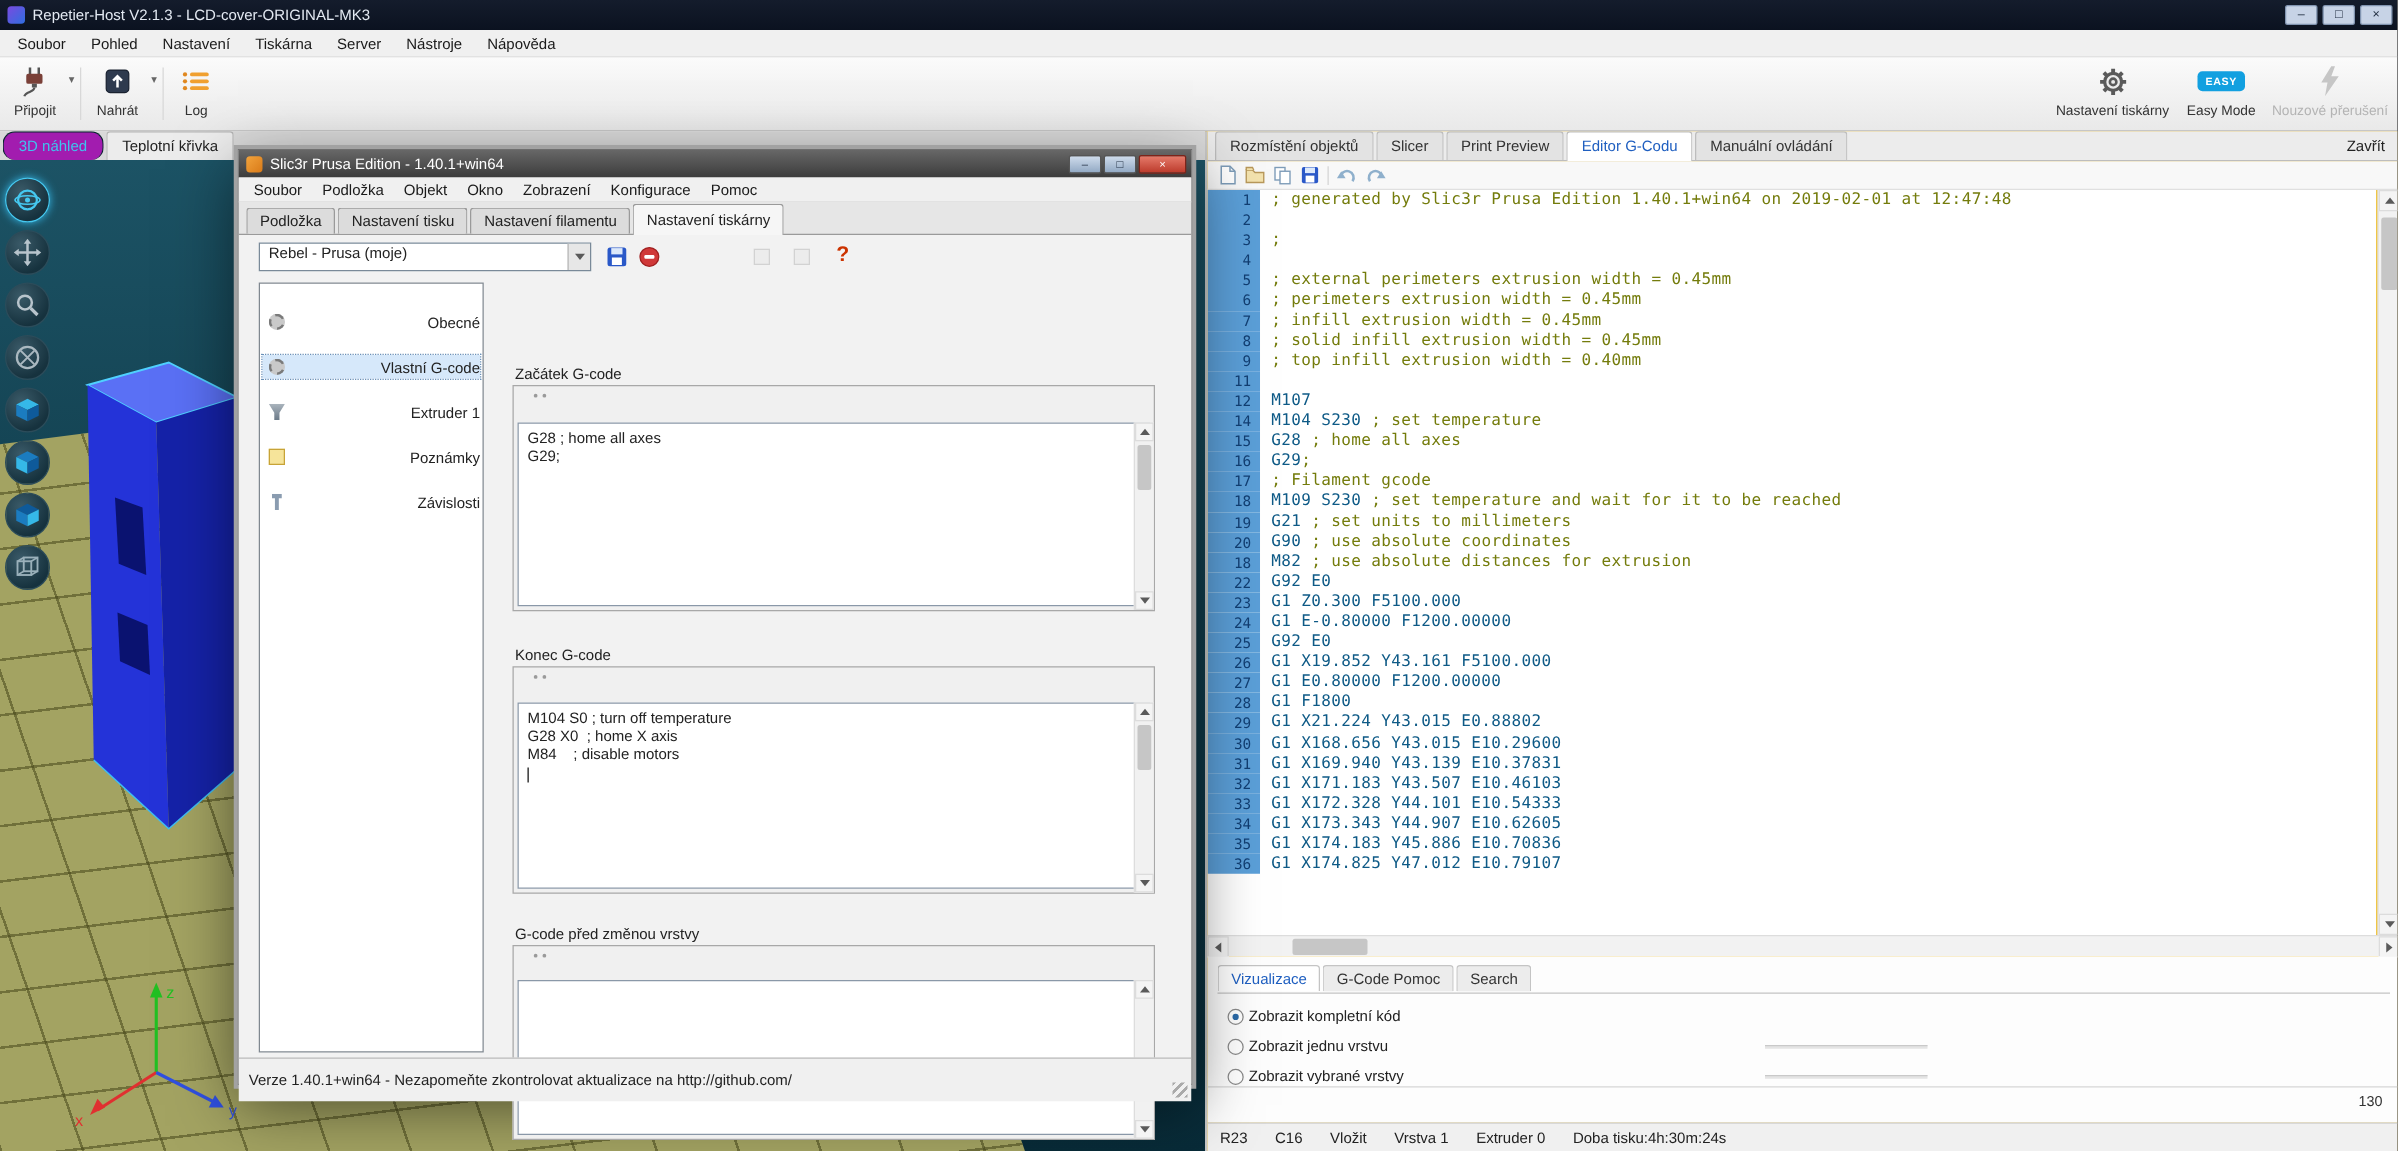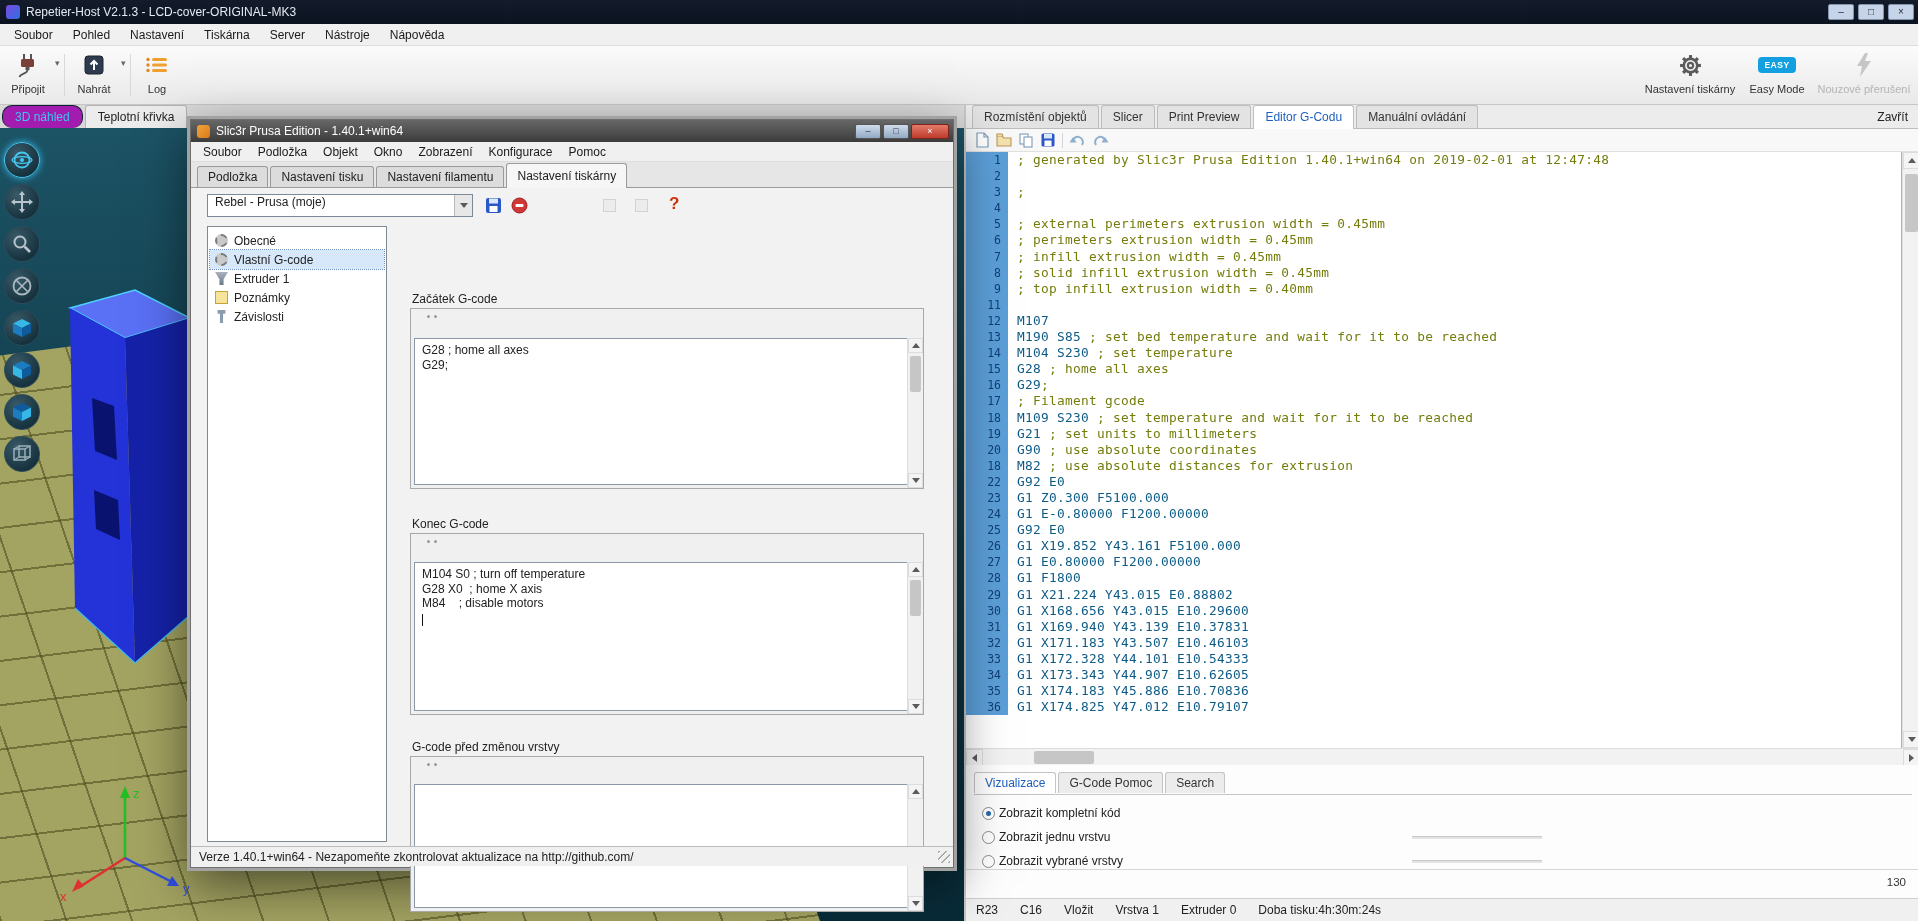--- a/index.html
+++ b/index.html
@@ -103,36 +103,36 @@
   #sl-menubar .mb-item{padding:2px 8px;}
   #sl-tabs{position:absolute;left:0;top:42px;width:100%;height:26px;background:#e6e6e6;border-bottom:1px solid #9a9a9a;display:flex;align-items:flex-end;padding-left:6px;}
   #sl-tabs .tab{padding:3px 10px;border:1px solid #9a9a9a;border-bottom:none;background:#dcdcdc;margin-right:2px;border-radius:3px 3px 0 0;}
   #sl-tabs .tab.active{background:#f6f6f6;margin-bottom:-1px;padding:5px 10px;}
   #sl-content{position:absolute;left:0;top:68px;width:100%;height:658px;background:#f2f2f2;}
   #sl-combo{position:absolute;left:16px;top:6px;width:266px;height:23px;background:#fff;border:1px solid #7a8a99;display:flex;padding-left:7px;}
   #sl-combo .carrow{margin-left:auto;width:18px;height:21px;background:#e7e7e7;border-left:1px solid #b8b8b8;display:flex;align-items:center;justify-content:center;}
   .mini-ic{position:absolute;top:11px;width:13px;height:13px;background:#ececec;border:1px solid #d2d2d2;}
   #sl-help{position:absolute;left:478px;top:6px;font-size:17px;font-weight:bold;color:#cc3300;}
   #sl-tree{position:absolute;left:16px;top:38px;width:180px;height:616px;background:#fff;border:1px solid #808890;padding-top:4px;}
-  .tree-item{display:flex;align-items:center;height:19px;padding-left:5px;margin:0 2px;}
+  .tree-item{display:flex;align-items:center;height:19px;padding-left:5px;margin:17px 2px;justify-content:space-between;}
   .tree-item.sel{background:#d6e8fa;outline:1px dotted #6a90b8;}
   .ti{display:inline-block;width:13px;height:13px;margin-right:6px;flex:0 0 13px;}
   .gear-icon{border:2px dashed #7a7a7a;border-radius:50%;background:#c9c9c9;}
   .extruder-icon{background:linear-gradient(#aab4bd,#6b7a88);clip-path:polygon(0 0,100% 0,66% 55%,66% 100%,34% 100%,34% 55%);}
   .note-icon{background:#f6e49a;border:1px solid #c7a337;}
   .wrench-icon{background:#8a9cb0;clip-path:polygon(20% 0,80% 0,80% 28%,62% 28%,62% 100%,38% 100%,38% 28%,20% 28%);}
   .sl-group-label{position:absolute;left:221px;color:#222;}
   .sl-groupbox{position:absolute;left:219px;width:514px;background:#f0f0f0;border:1px solid #a8a8a8;}
   .grip{position:absolute;left:16px;top:6px;display:flex;gap:4px;}
   .grip i{width:3px;height:3px;background:#9a9a9a;border-radius:50%;}
   .sl-ta{position:absolute;left:3px;right:3px;bottom:3px;background:#fff;border:1px solid #8a98a8;
     padding:4px 7px;white-space:pre-wrap;line-height:14.6px;overflow:hidden;}
   .ta-scroll{position:absolute;right:0;top:0;bottom:0;width:16px;background:#f1f1f1;border-left:1px solid #ddd;}
   .ta-scroll .sbtn{width:15px;height:15px;left:0;}
-  #sl-status{position:absolute;left:0;top:658px;width:100%;height:20px;background:#f0f0f0;border-top:1px solid #bbb;display:flex;align-items:center;padding-left:8px;color:#222;}
+  #sl-status{position:absolute;left:0;top:658px;width:100%;height:35px;background:#f0f0f0;border-top:1px solid #bbb;display:flex;align-items:center;padding-left:8px;color:#222;}
   #sl-grip{position:absolute;right:3px;bottom:3px;width:12px;height:12px;
     background:repeating-linear-gradient(135deg,#aaa 0 2px,transparent 2px 5px);}
 
   .caret{position:absolute;width:1px;height:12px;background:#111;}
   svg{display:block;}
 </style>
 </head>
 <body>
 
 <div id="stage">
@@ -361,21 +361,20 @@
         <div class="gl"><span class="gl-n">2</span><span class="gl-c"></span></div>
         <div class="gl"><span class="gl-n">3</span><span class="gl-c"><span class="cmt">;</span></span></div>
         <div class="gl"><span class="gl-n">4</span><span class="gl-c"></span></div>
         <div class="gl"><span class="gl-n">5</span><span class="gl-c"><span class="cmt">; external perimeters extrusion width = 0.45mm</span></span></div>
         <div class="gl"><span class="gl-n">6</span><span class="gl-c"><span class="cmt">; perimeters extrusion width = 0.45mm</span></span></div>
         <div class="gl"><span class="gl-n">7</span><span class="gl-c"><span class="cmt">; infill extrusion width = 0.45mm</span></span></div>
         <div class="gl"><span class="gl-n">8</span><span class="gl-c"><span class="cmt">; solid infill extrusion width = 0.45mm</span></span></div>
         <div class="gl"><span class="gl-n">9</span><span class="gl-c"><span class="cmt">; top infill extrusion width = 0.40mm</span></span></div>
         <div class="gl"><span class="gl-n">11</span><span class="gl-c"></span></div>
         <div class="gl"><span class="gl-n">12</span><span class="gl-c"><span class="cmd">M107</span></span></div>
-        <div class="gl"><span class="gl-n">13</span><span class="gl-c"><span class="cmd">M190 S85 </span><span class="cmt">; set bed temperature and wait for it to be reached</span></span></div>
         <div class="gl"><span class="gl-n">14</span><span class="gl-c"><span class="cmd">M104 S230 </span><span class="cmt">; set temperature</span></span></div>
         <div class="gl"><span class="gl-n">15</span><span class="gl-c"><span class="cmd">G28 </span><span class="cmt">; home all axes</span></span></div>
         <div class="gl"><span class="gl-n">16</span><span class="gl-c"><span class="cmd">G29</span><span class="cmt">;</span></span></div>
         <div class="gl"><span class="gl-n">17</span><span class="gl-c"><span class="cmt">; Filament gcode</span></span></div>
         <div class="gl"><span class="gl-n">18</span><span class="gl-c"><span class="cmd">M109 S230 </span><span class="cmt">; set temperature and wait for it to be reached</span></span></div>
         <div class="gl"><span class="gl-n">19</span><span class="gl-c"><span class="cmd">G21 </span><span class="cmt">; set units to millimeters</span></span></div>
         <div class="gl"><span class="gl-n">20</span><span class="gl-c"><span class="cmd">G90 </span><span class="cmt">; use absolute coordinates</span></span></div>
         <div class="gl"><span class="gl-n">18</span><span class="gl-c"><span class="cmd">M82 </span><span class="cmt">; use absolute distances for extrusion</span></span></div>
         <div class="gl"><span class="gl-n">22</span><span class="gl-c"><span class="cmd">G92 E0</span></span></div>
         <div class="gl"><span class="gl-n">23</span><span class="gl-c"><span class="cmd">G1 Z0.300 F5100.000</span></span></div>

